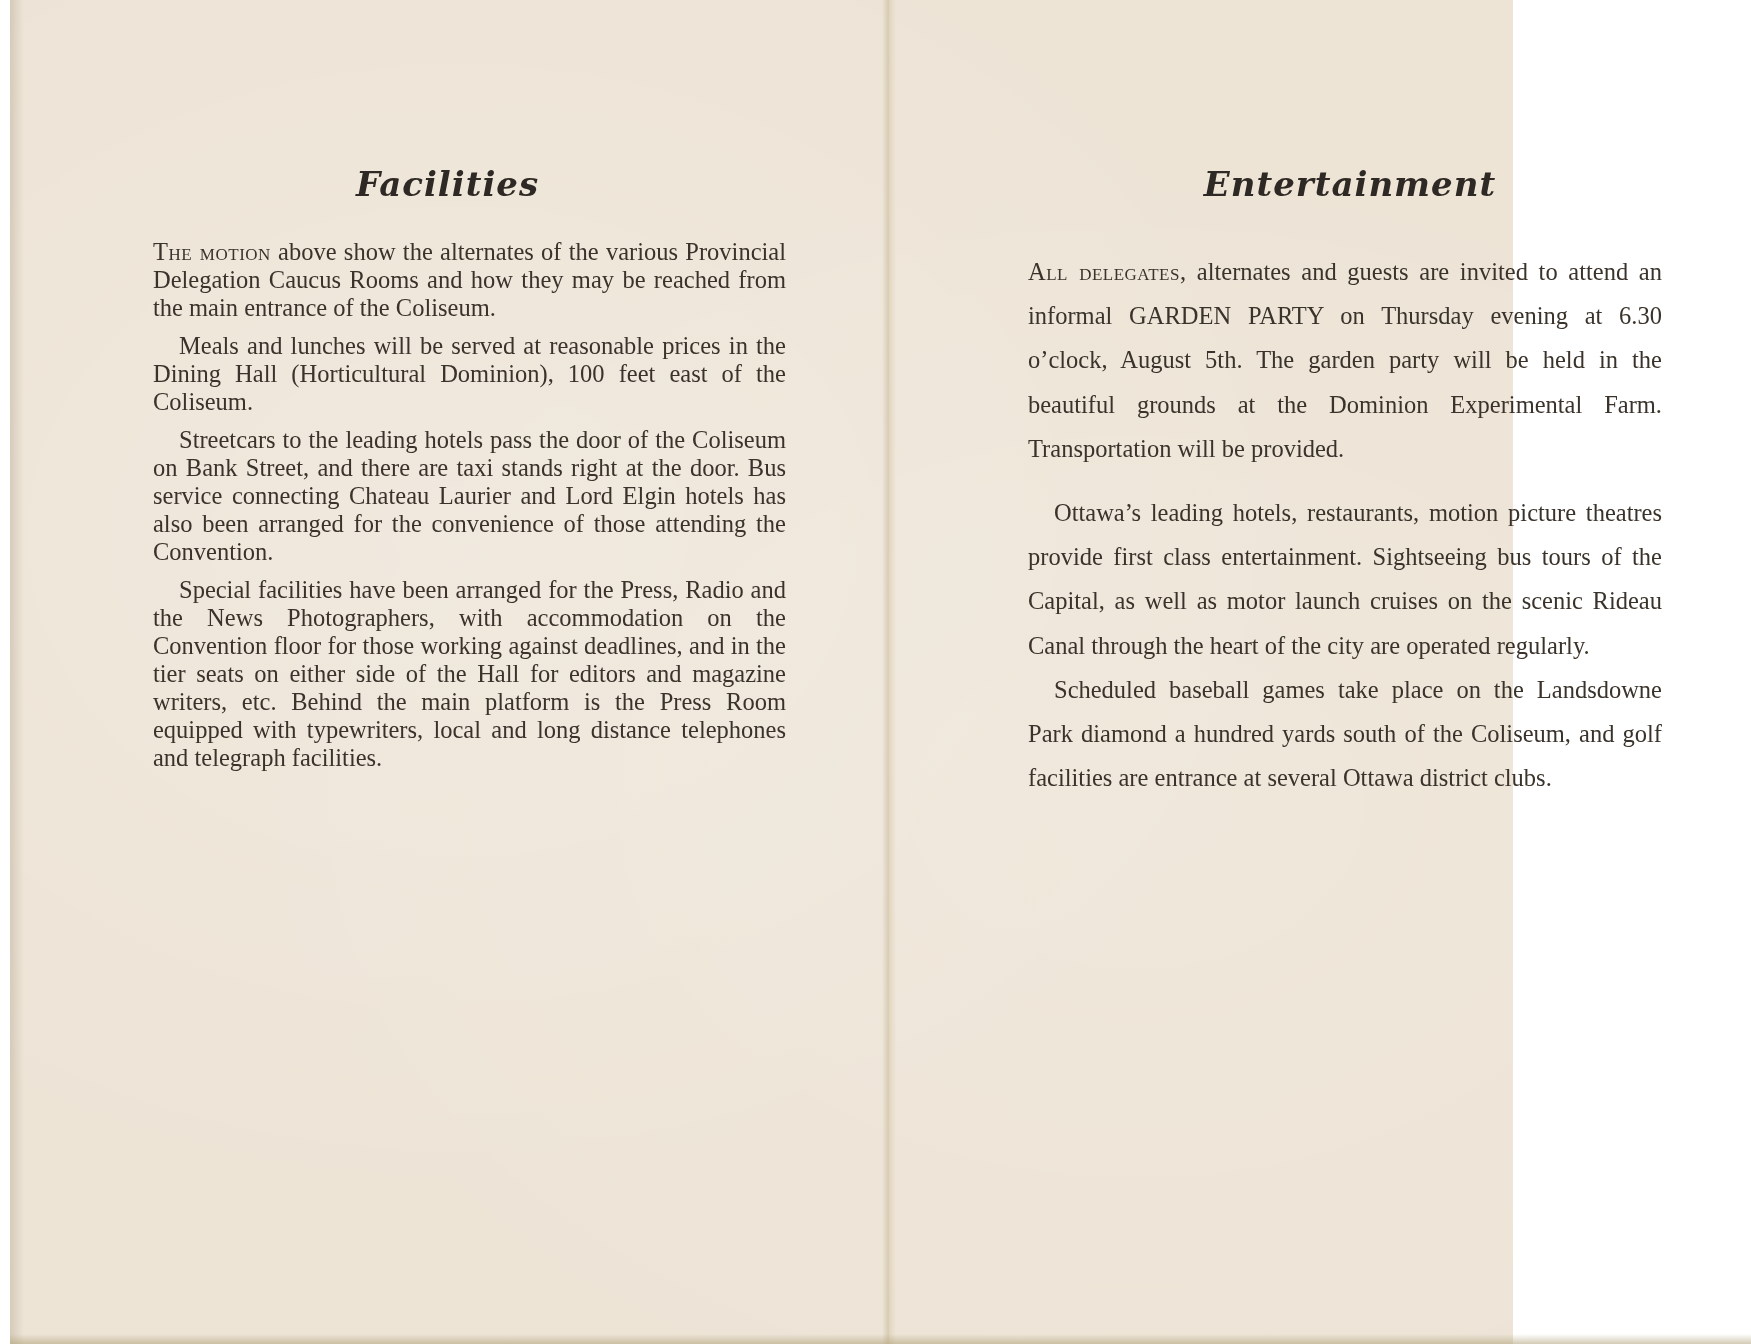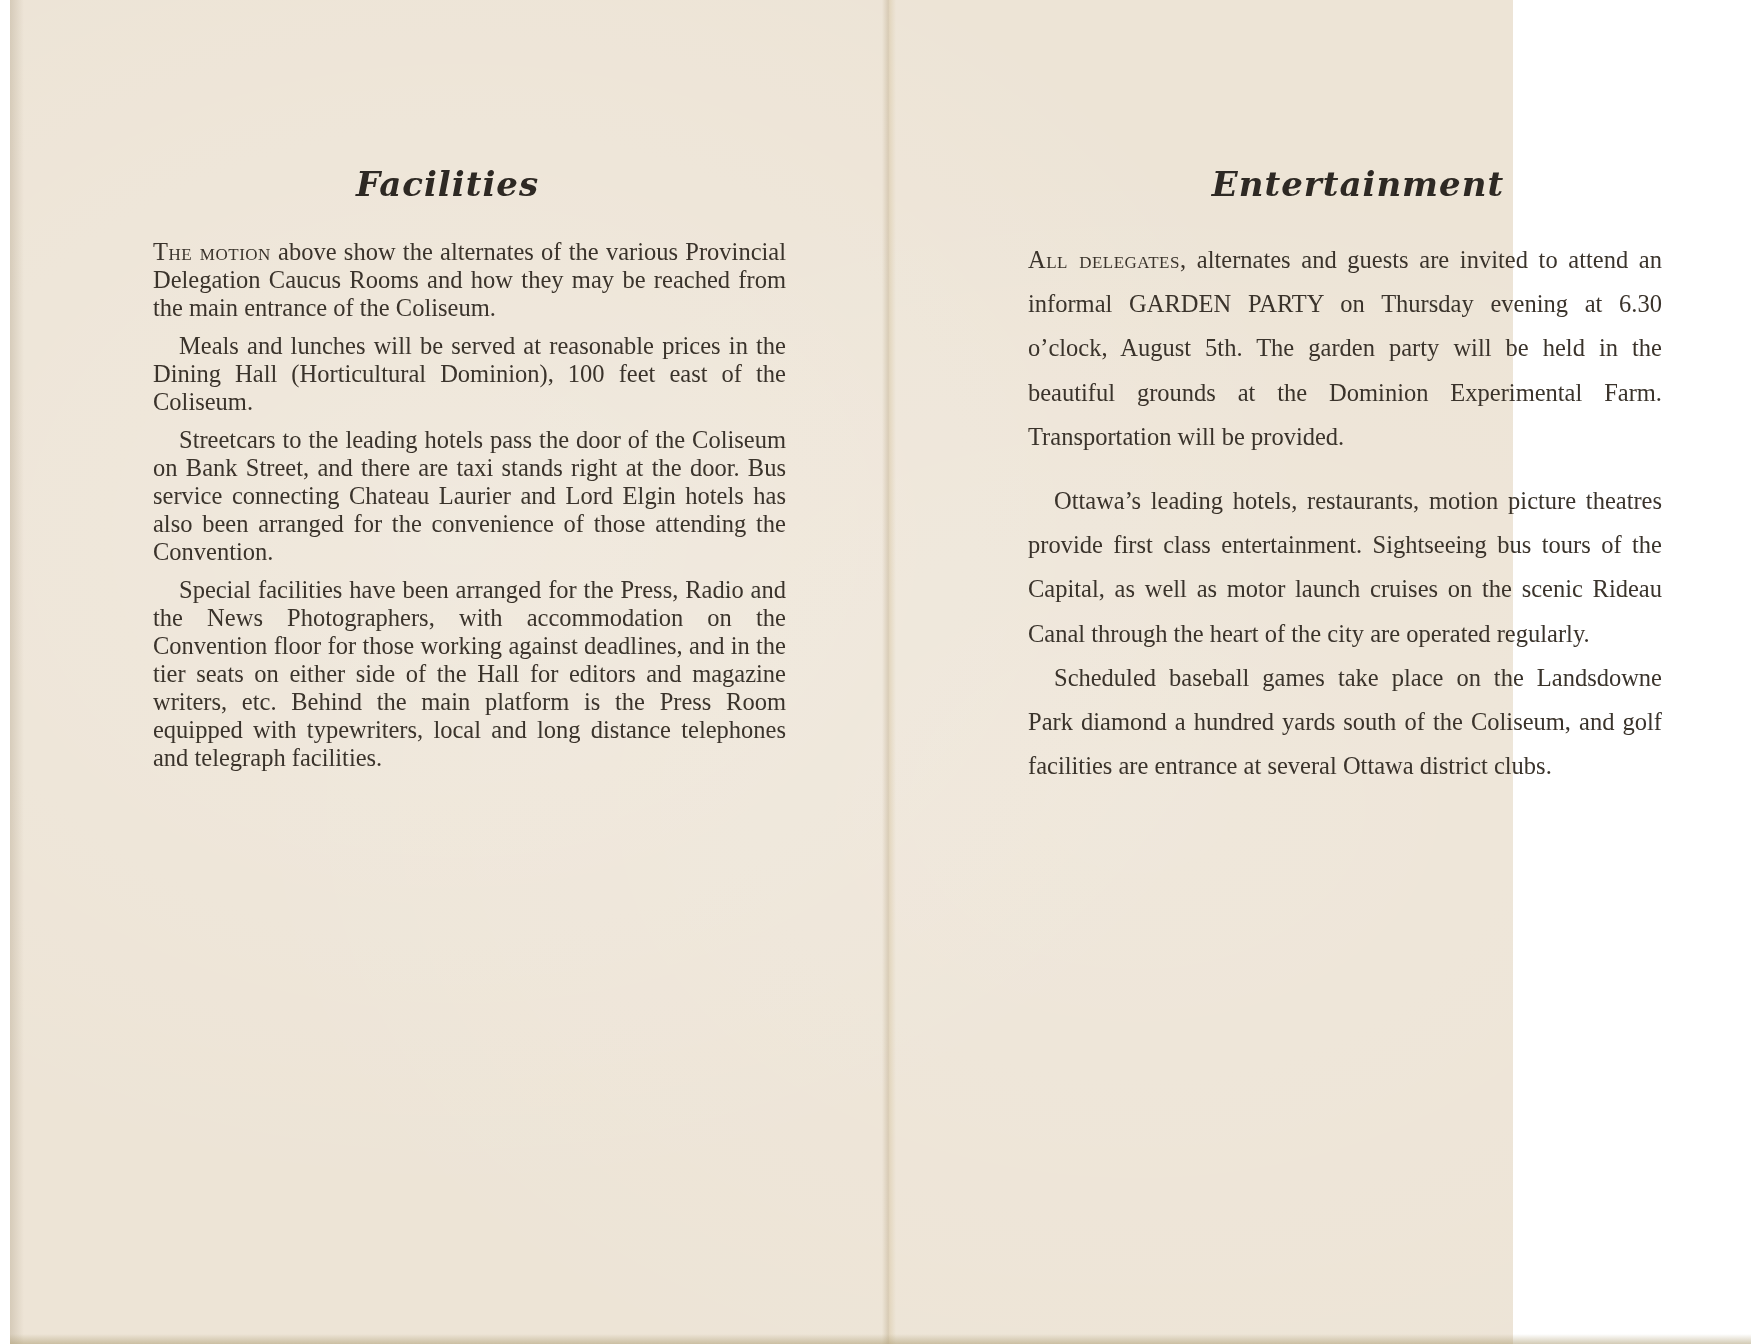--- a/index.html
+++ b/index.html
@@ -37,32 +37,32 @@
 
     .heading {
       font-family: "DejaVu Serif", "Liberation Serif", serif;
       font-weight: bold; font-style: italic;
       font-size: 34px; letter-spacing: 1px;
       color: #2e2924;
       text-align: center; margin: 0;
       position: absolute; top: 164px; width: 100%;
     }
     .page-left .heading { left: -18px; }
-    .page-right .heading { left: 18px; }
+    .page-right .heading { left: 10px; }
 
     .body-left {
       position: absolute; top: 238px; left: 10px; width: 633px;
       font-size: 24.5px; line-height: 28px;
       text-align: justify;
     }
     .body-left p { margin: 0 0 10px 0; text-indent: 26px; }
     .body-left p.first { text-indent: 0; }
 
     .body-right {
-      position: absolute; top: 238px; left: 8px; width: 634px;
+      position: absolute; top: 250px; left: 8px; width: 634px;
       font-size: 24.5px; line-height: 44.2px;
       text-align: justify;
     }
     .body-right p { margin: 0; text-indent: 26px; }
     .body-right p.first { text-indent: 0; }
     .body-right p.gap { margin-top: 20px; }
 
     .smallcaps { font-variant: small-caps; letter-spacing: 0.5px; }
   </style>
 </head>

